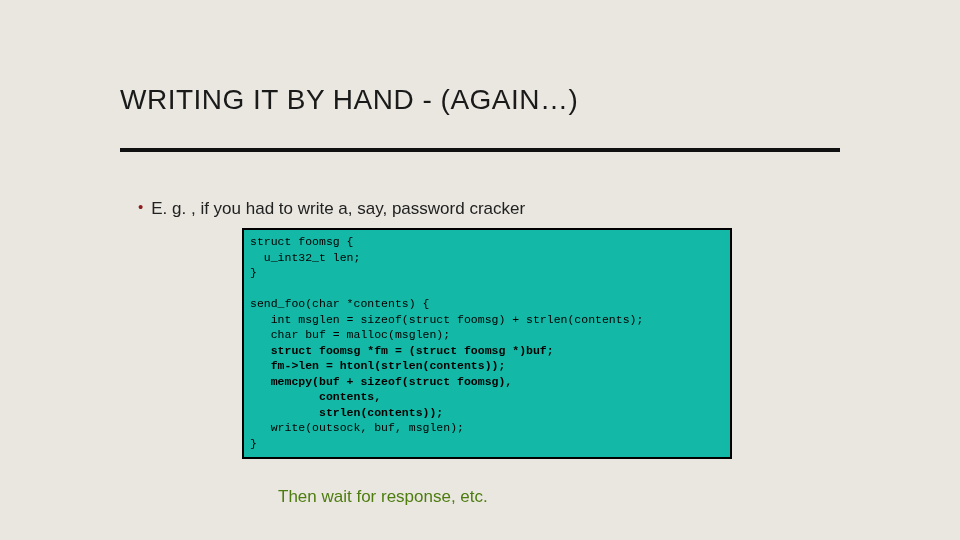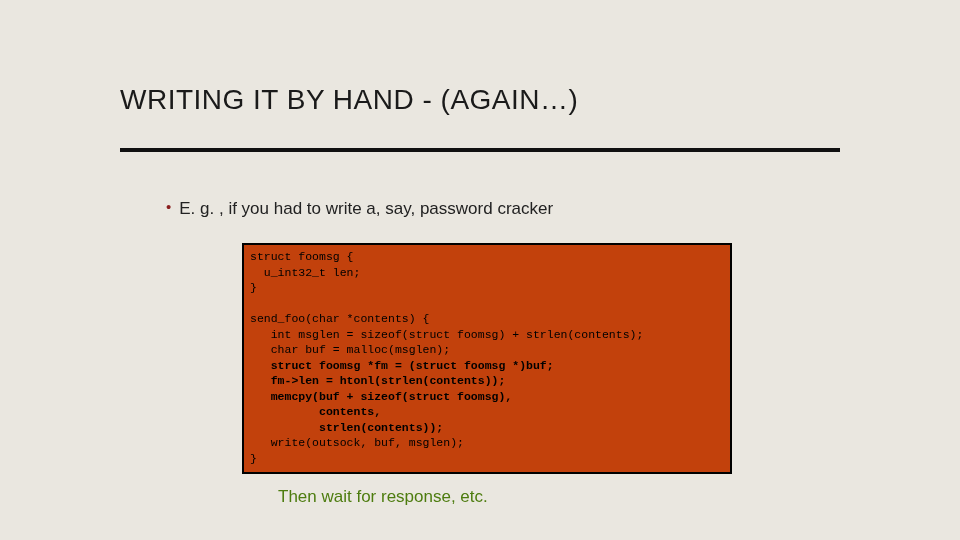--- a/index.html
+++ b/index.html
@@ -34,36 +34,35 @@
     width: 720px;
     height: 4px;
     background: #111;
   }
   .bullet-row {
     position: absolute;
     left: 138px;
     top: 199px;
     font-size: 17px;
     color: #222;
-    margin-left: 28px;
   }
   .bullet-dot {
     color: #8a1e1e;
     margin-right: 8px;
     font-size: 15px;
     position: relative;
     top: -2px;
   }
   .codebox {
     position: absolute;
     left: 242px;
-    top: 243px;
+    top: 228px;
     width: 490px;
     border: 2px solid #000;
-    background: #c2410c;
+    background: #14b8a6;
     padding: 4px 6px 6px 6px;
     font-family: "Courier New", Courier, monospace;
     font-size: 11.5px;
     line-height: 1.35;
     color: #000;
     box-sizing: border-box;
     white-space: pre;
   }
   .codebox .b { font-weight: bold; }
   .footnote {

